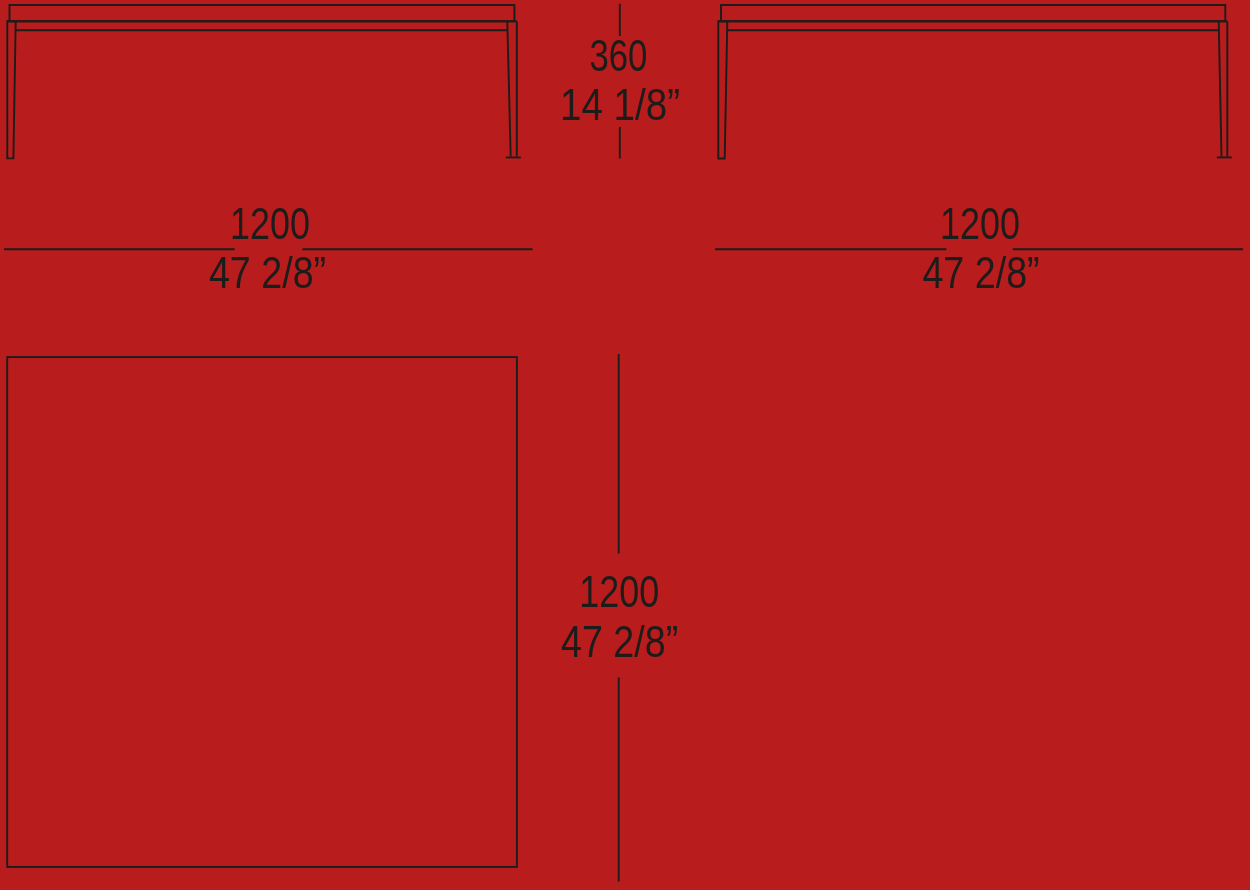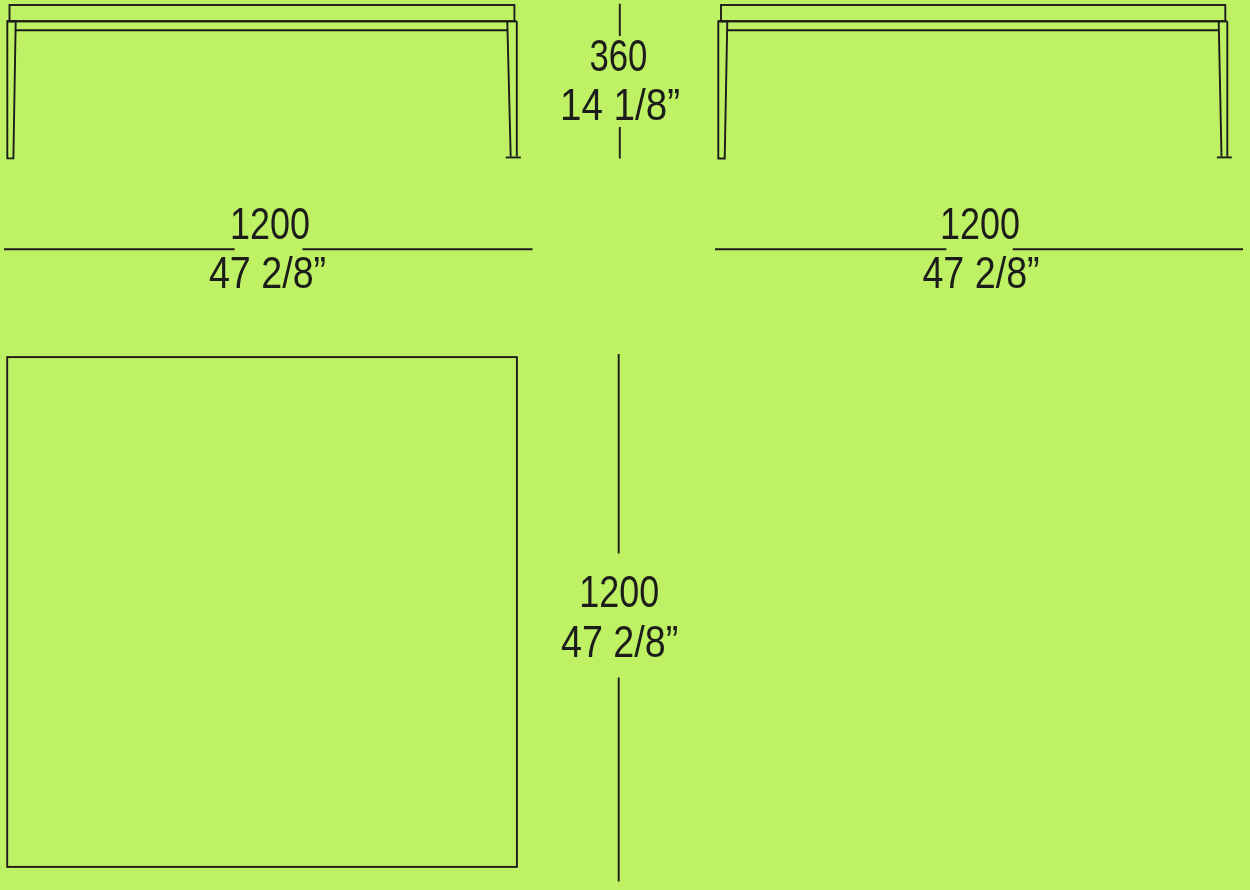--- a/index.html
+++ b/index.html
@@ -1,16 +1,16 @@
 <!DOCTYPE html>
 <html><head>
 <meta charset="utf-8">
 <style>
   html,body{margin:0;padding:0;background:#ffffff;}
-  #page{position:relative;width:1250px;height:890px;background:#bef264;overflow:hidden;}
+  #page{position:relative;width:1250px;height:890px;background:#b91c1c;overflow:hidden;}
   svg{display:block;will-change:transform;}
   text{font-family:"Liberation Sans",sans-serif;fill:#1c1c1a;}
 </style>
 </head>
 <body>
 <div id="page">
 <svg width="1250" height="890" viewBox="0 0 1250 890" fill="none" stroke="none">
   <g stroke="#1c1c1a" stroke-width="1.9" fill="none">
 
     <rect x="9.5" y="5" width="504.9" height="16.3"></rect>

